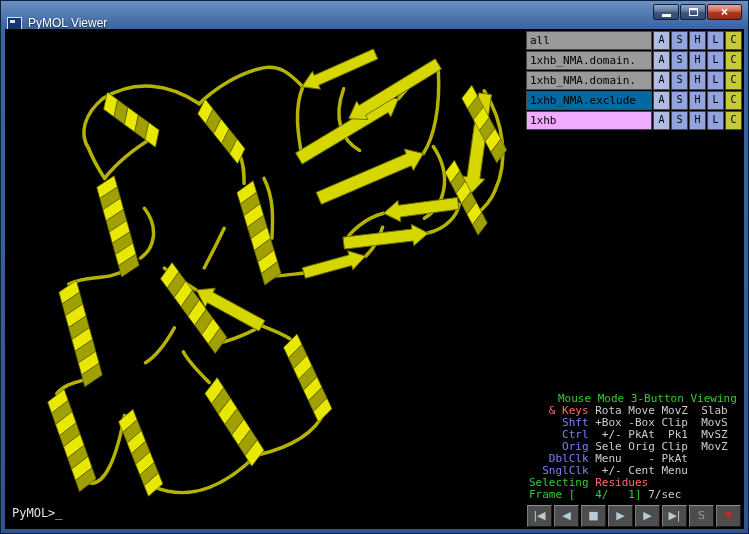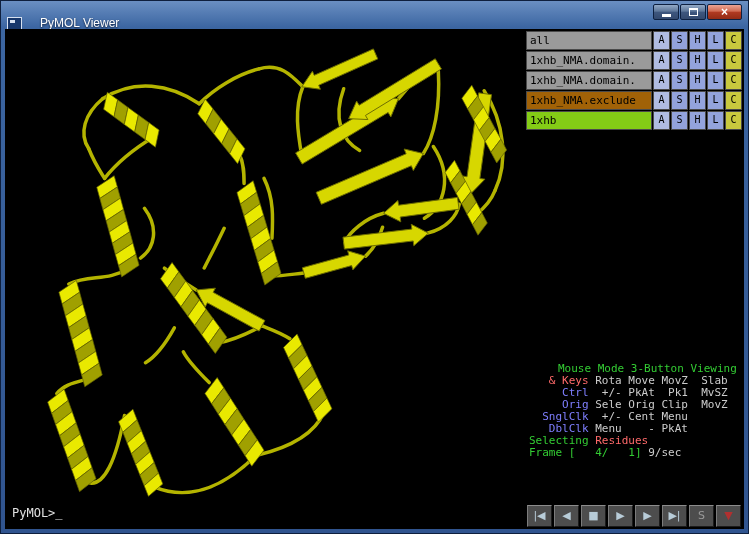--- a/index.html
+++ b/index.html
@@ -6,21 +6,21 @@
   html,body { background:#9a9a9a; font-family:"Liberation Sans",sans-serif; }
 
   .window {
     position:relative; width:749px; height:534px;
     border:1px solid #0e1f3d;
     background:linear-gradient(180deg,#6a8fc2 0%,#3c66a2 26px,#30548f 100%);
   }
 
   
   .titlebar { position:absolute; top:0; left:0; right:0; height:44px;
-    display:flex; align-items:center; padding:0 6px; gap:18px; }
+    display:flex; align-items:center; padding:0 6px; gap:6px; }
   .app-icon { width:15px; height:13px; border:1px solid #d7e1f0; background:#17376b;
     position:relative; flex:none; }
   .app-icon::after { content:""; position:absolute; left:2px; top:2px; width:5px; height:3px; background:#d7e1f0; }
   .win-title { color:#ffffff; font-size:12px; text-shadow:0 1px 2px #0a1830; white-space:nowrap; }
   .winbtns { margin-left:auto; display:flex; gap:1px; align-self:flex-start; margin-top:3px; }
   .wbtn { width:26px; height:16px; border:1px solid #0d2040; border-radius:2px;
     display:flex; align-items:center; justify-content:center; cursor:default; }
   .wbtn.min, .wbtn.max { background:linear-gradient(180deg,#93aac7 0%,#5d7699 45%,#3e577f 50%,#33496e 100%); }
   .wbtn.close { width:35px; background:linear-gradient(180deg,#eda493 0%,#d06a51 45%,#b23a22 50%,#932b15 100%); }
   .g-min { width:9px; height:3px; background:#ffffff; margin-top:7px; }
@@ -31,21 +31,21 @@
   .frame { position:absolute; left:4px; top:28px; right:4px; bottom:4px;
     display:flex; background:#000000; }
 
   .viewport { flex:1; position:relative; overflow:hidden; background:#000000; }
   .viewport svg { position:absolute; inset:0; width:100%; height:100%; }
   .prompt { position:absolute; left:7px; bottom:9px; color:#e0e0e0;
     font:12px "DejaVu Sans Mono",monospace; }
 
   
   .sidebar { width:220px; flex:none; display:flex; flex-direction:column;
-    background:#000000; padding:2px 2px 2px 2px;gap:42px; }
+    background:#000000; padding:2px 2px 2px 2px; }
   .orow { display:flex; height:19px; margin-bottom:1px; }
   .oname { flex:1; color:#000; font:11px "DejaVu Sans Mono",monospace;
     line-height:17px; padding-left:3px; overflow:hidden; white-space:nowrap;
     border:1px solid #4a4a4a; }
   .obtn { width:17px; margin-left:1px; font:10px "DejaVu Sans Mono",monospace;
     line-height:16px; text-align:center; color:#000; border:1px solid #4a4a4a; }
 
   .spacer { flex:1; }
 
   #mouse-panel { padding:2px 3px; }
@@ -229,46 +229,47 @@
           </div>
           <div class="orow">
             <div class="oname" style="background: rgb(154, 154, 154);">1xhb_NMA.domain.</div>
             <div class="obtn" style="background: rgb(176, 188, 226);">A</div>
             <div class="obtn" style="background: rgb(147, 163, 220);">S</div>
             <div class="obtn" style="background: rgb(147, 163, 220);">H</div>
             <div class="obtn" style="background: rgb(147, 163, 220);">L</div>
             <div class="obtn" style="background: rgb(201, 201, 62);">C</div>
           </div>
           <div class="orow">
-            <div class="oname" style="background: #a16207;">1xhb_NMA.exclude</div>
-            <div class="obtn" style="background: rgb(176, 188, 226);">A</div>
-            <div class="obtn" style="background: rgb(147, 163, 220);">S</div>
-            <div class="obtn" style="background: rgb(147, 163, 220);">H</div>
-            <div class="obtn" style="background: rgb(147, 163, 220);">L</div>
-            <div class="obtn" style="background: rgb(201, 201, 62);">C</div>
-          </div>
-          <div class="orow">
-            <div class="oname" style="background: #84cc16;">1xhb</div>
+            <div class="oname" style="background: #0369a1;">1xhb_NMA.exclude</div>
+            <div class="obtn" style="background: rgb(176, 188, 226);">A</div>
+            <div class="obtn" style="background: rgb(147, 163, 220);">S</div>
+            <div class="obtn" style="background: rgb(147, 163, 220);">H</div>
+            <div class="obtn" style="background: rgb(147, 163, 220);">L</div>
+            <div class="obtn" style="background: rgb(201, 201, 62);">C</div>
+          </div>
+          <div class="orow">
+            <div class="oname" style="background: #f0abfc;">1xhb</div>
             <div class="obtn" style="background: rgb(176, 188, 226);">A</div>
             <div class="obtn" style="background: rgb(147, 163, 220);">S</div>
             <div class="obtn" style="background: rgb(147, 163, 220);">H</div>
             <div class="obtn" style="background: rgb(147, 163, 220);">L</div>
             <div class="obtn" style="background: rgb(201, 201, 62);">C</div>
           </div>
         </div>
       <div class="spacer"></div>
       <div id="mouse-panel">
           <div class="mline"><span style="color: rgb(51, 204, 51); padding-left: 29px;">Mouse Mode </span><span style="color: rgb(51, 204, 51);">3-Button Viewing</span></div>
           <div class="mline"><span style="color: rgb(255, 106, 106);">   &amp; Keys</span><span style="color: rgb(204, 204, 204);"> Rota Move MovZ  Slab</span></div>
+          <div class="mline"><span style="color: rgb(127, 127, 255);">     Shft</span><span style="color: rgb(204, 204, 204);"> +Box -Box Clip  MovS</span></div>
           <div class="mline"><span style="color: rgb(127, 127, 255);">     Ctrl</span><span style="color: rgb(204, 204, 204);">  +/- PkAt  Pk1  MvSZ</span></div>
           <div class="mline"><span style="color: rgb(127, 127, 255);">     Orig</span><span style="color: rgb(204, 204, 204);"> Sele Orig Clip  MovZ</span></div>
+          <div class="mline"><span style="color: rgb(127, 127, 255);">   DblClk</span><span style="color: rgb(204, 204, 204);"> Menu    - PkAt</span></div>
           <div class="mline"><span style="color: rgb(127, 127, 255);">  SnglClk</span><span style="color: rgb(204, 204, 204);">  +/- Cent Menu</span></div>
-          <div class="mline"><span style="color: rgb(127, 127, 255);">   DblClk</span><span style="color: rgb(204, 204, 204);"> Menu    - PkAt</span></div>
           <div class="mline"><span style="color: rgb(51, 204, 51);">Selecting </span><span style="color: rgb(255, 106, 106);">Residues</span></div>
-          <div class="mline"><span style="color: rgb(51, 204, 51);">Frame [   4/   1]</span><span style="color: rgb(204, 204, 204);"> 9/sec</span></div>
+          <div class="mline"><span style="color: rgb(51, 204, 51);">Frame [   4/   1]</span><span style="color: rgb(204, 204, 204);"> 7/sec</span></div>
         </div>
       <div id="vcr">
           <div class="vbtn"><span style="color: rgb(184, 204, 216);">|◀</span></div>
           <div class="vbtn"><span style="color: rgb(184, 204, 216);">◀</span></div>
           <div class="vbtn"><span style="color: rgb(184, 204, 216);">■</span></div>
           <div class="vbtn"><span style="color: rgb(184, 204, 216);">▶</span></div>
           <div class="vbtn"><span style="color: rgb(184, 204, 216);">▶</span></div>
           <div class="vbtn"><span style="color: rgb(184, 204, 216);">▶|</span></div>
           <div class="vbtn"><span style="color: rgb(154, 154, 154);">S</span></div>
           <div class="vbtn"><span style="color: rgb(176, 48, 48);">▼</span></div>

